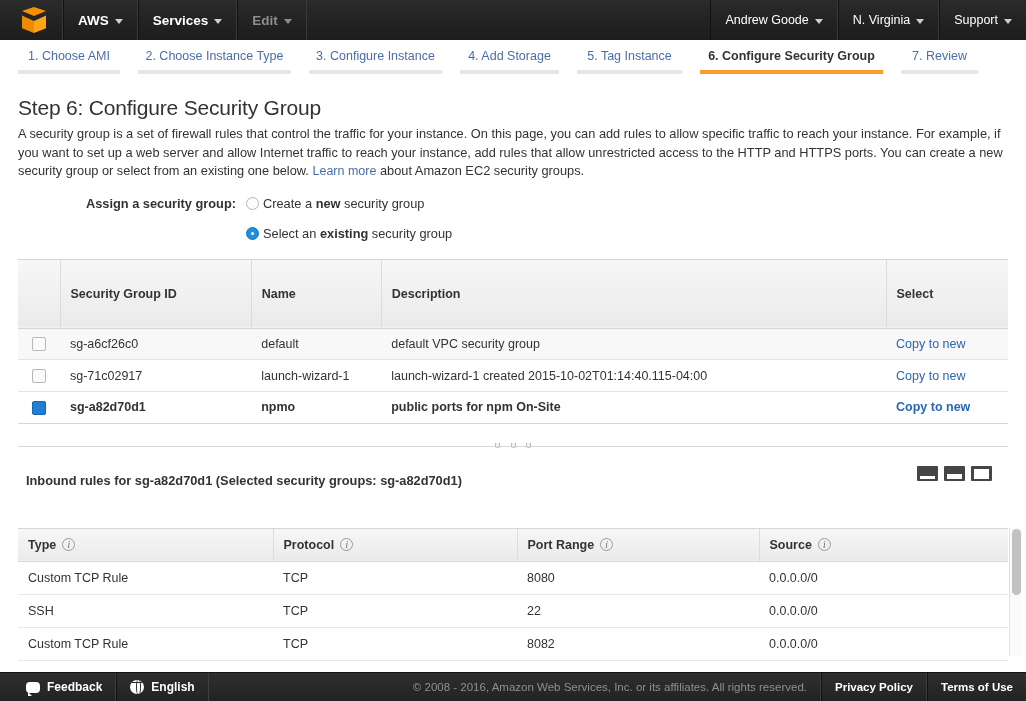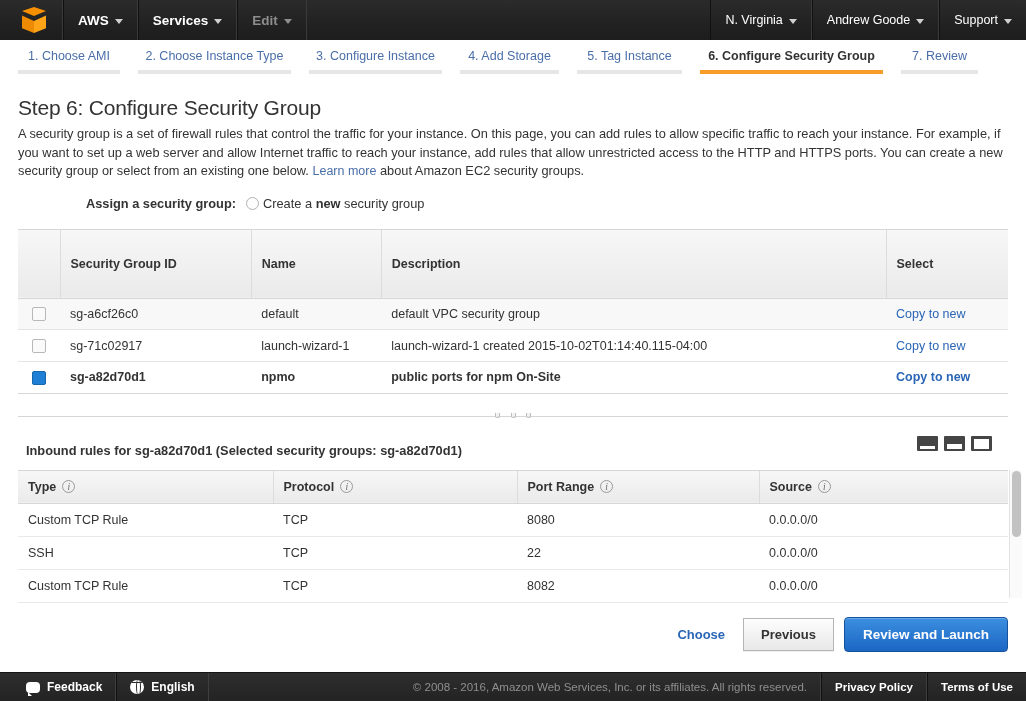--- a/index.html
+++ b/index.html
@@ -170,21 +170,21 @@
     width: 21px; height: 15px; background: #454545; border-radius: 1px;
     position: relative;
   }
   .vi span {
     position: absolute; left: 3px; right: 3px; background: #fff; display: block;
   }
   .vi.v1 span { bottom: 2px; height: 3px; }
   .vi.v2 span { bottom: 2px; height: 5px; }
   .vi.v3 span { bottom: 2px; top: 3px; }
 
-  .rules-wrap { position: relative; }
+  .rules-wrap { position: relative; margin-top: 28px; }
   .rules-table { width: 990px; border-collapse: collapse; font-size: 12.5px; }
   .rules-table thead th {
     background: linear-gradient(to bottom, #f7f7f7, #eaeaea);
     border-top: 1px solid #d6d6d6;
     border-bottom: 1px solid #d6d6d6;
     color: #333; font-weight: bold; text-align: left;
     padding: 9px 10px; border-left: 1px solid #dcdcdc;
   }
   .rules-table thead th:first-child { border-left: none; }
   .rules-table tbody td {
@@ -309,25 +309,25 @@
       <span>Services</span>
       <span class="caret"></span>
     </div>
     <div class="nav-item dim">
       <span>Edit</span>
       <span class="caret dimc"></span>
     </div>
   </div>
   <div class="nav-right">
     <div class="nav-item">
+      <span>Andrew Goode</span>
+      <span class="caret"></span>
+    </div>
+    <div class="nav-item">
       <span>N. Virginia</span>
-      <span class="caret"></span>
-    </div>
-    <div class="nav-item">
-      <span>Andrew Goode</span>
       <span class="caret"></span>
     </div>
     <div class="nav-item noborder-r">
       <span>Support</span>
       <span class="caret"></span>
     </div>
   </div>
 </div>
 
 <div id="tabs">
@@ -344,20 +344,25 @@
 
   <h1 class="step-title">Step 6: Configure Security Group</h1>
 
   <p class="step-desc"><span>A security group is a set of firewall rules that control the traffic for your instance. On this page, you can add rules to allow specific traffic to reach your instance. For example, if you want to set up a web server and allow Internet traffic to reach your instance, add rules that allow unrestricted access to the HTTP and HTTPS ports. You can create a new security group or select from an existing one below. </span><a href="#" class="link">Learn more</a><span> about Amazon EC2 security groups.</span></p>
 
   <div class="assign-block">
     <div class="assign-row">
       <div class="assign-label">Assign a security group:</div>
       <div class="radio"></div>
       <div class="radio-text"><span>Create a </span><b>new</b><span> security group</span></div>
+    </div>
+    <div class="assign-row" style="margin-top:8px">
+      <div class="assign-label"></div>
+      <div class="radio on"></div>
+      <div class="radio-text"><span>Select an </span><b>existing</b><span> security group</span></div>
     </div>
   </div>
 
   <table class="sg-table">
     <thead>
       <tr>
         <th class="col-cb"></th>
         <th>Security Group ID</th>
         <th class="col-name">Name</th>
         <th class="col-desc">Description</th>

